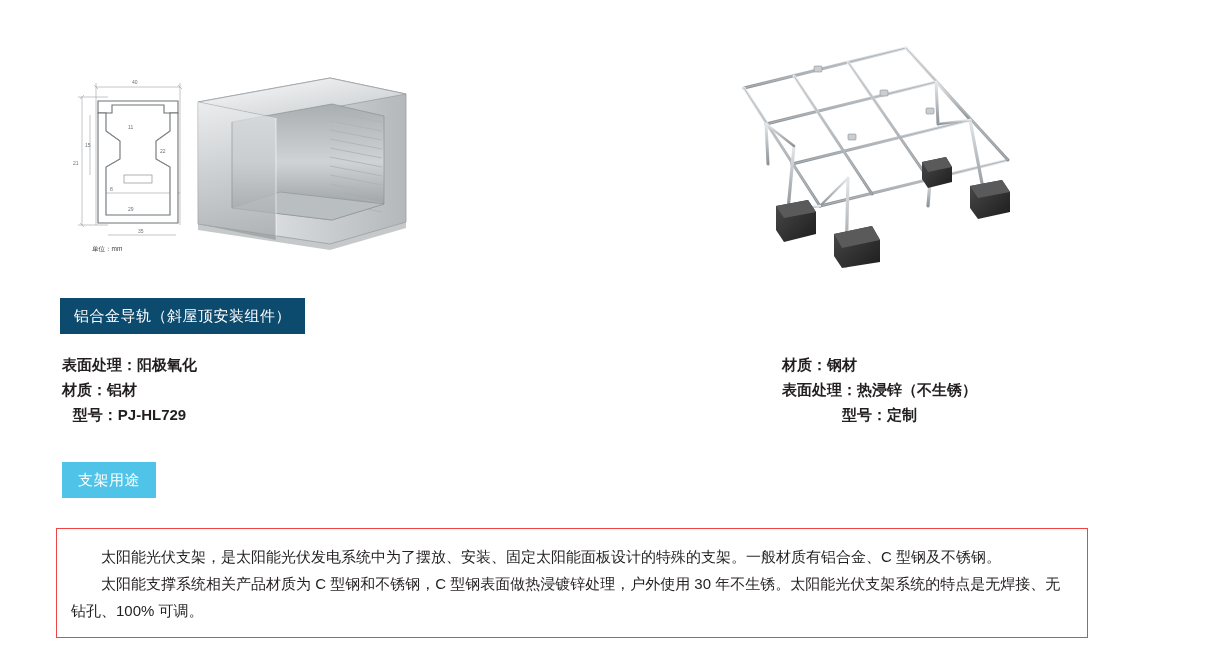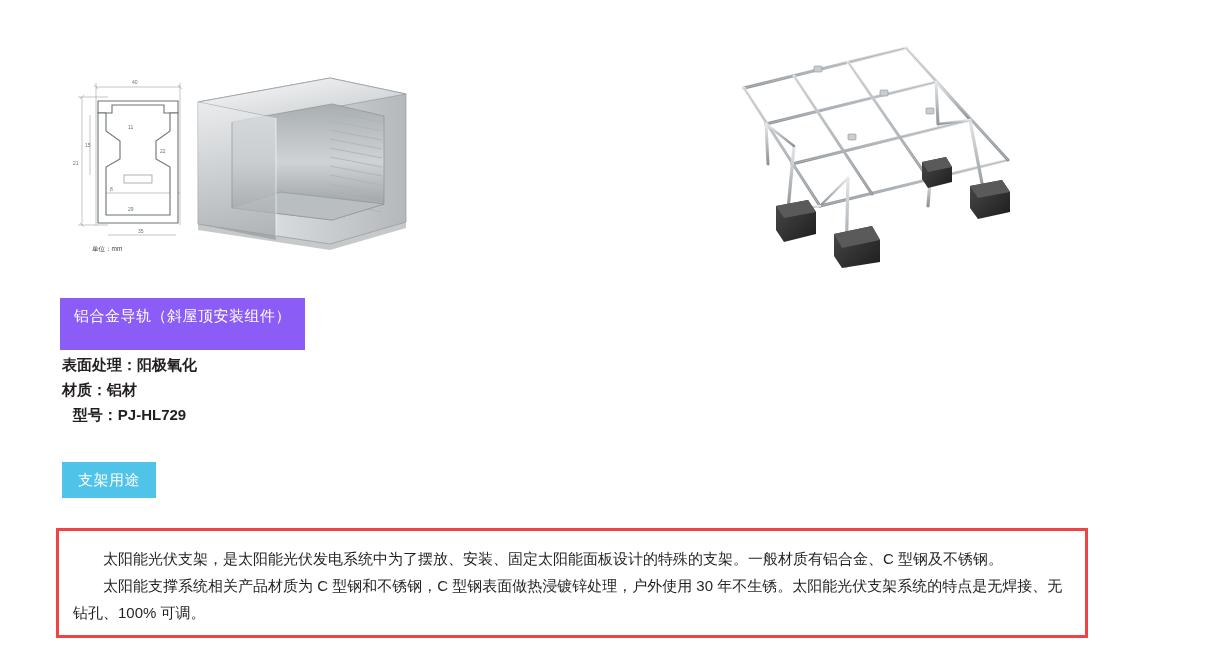--- a/index.html
+++ b/index.html
@@ -55,25 +55,25 @@
     left: 0px;
     top: 38px;
     width: 330px;
     height: 230px;
   }
   .mount svg { display: block; }
 
   
   .title-pill {
     display: inline-block;
-    background: #8b5cf6;
+    background: #0c4a6e;
     color: #ffffff;
     font-size: 15px;
     line-height: 1;
-    padding: 10px 14px 27px 14px;
+    padding: 10px 14px 11px 14px;
     letter-spacing: 0.5px;
     white-space: nowrap;
   }
   .title-row { position: absolute; top: 298px; left: 0; }
   .product.right .title-row { left: 45px; }
 
   
   .specs {
     position: absolute;
     top: 352px;
@@ -101,21 +101,21 @@
     padding: 10px 16px 11px 16px;
     letter-spacing: 0.5px;
   }
 
   .usage-box {
     position: absolute;
     left: 56px;
     top: 528px;
     width: 1032px;
     height: 110px;
-    border: 3px solid #ef4444;
+    border: 1px solid #ef4444;
     background: #ffffff;
     box-sizing: border-box;
     padding: 14px 16px 0 14px;
   }
   .usage-box p {
     margin: 0;
     font-size: 15px;
     line-height: 27px;
     text-indent: 2em;
     color: #231f20;
@@ -329,20 +329,25 @@
           <path d="M240 148 L272 142 L280 154 L280 174 L248 181 L240 170 Z" fill="url(#gBase)"></path>
           <path d="M240 148 L272 142 L280 154 L248 160 Z" fill="#5a5a5a"></path>
           <path d="M192 124 L216 119 L222 129 L222 144 L198 150 L192 141 Z" fill="url(#gBase)"></path>
           <path d="M192 124 L216 119 L222 129 L198 134 Z" fill="#5a5a5a"></path>
         </g>
       </svg>
     </div>
   </div>
 
 
+  <div class="specs">
+    <div>材质：钢材</div>
+    <div>表面处理：热浸锌（不生锈）</div>
+    <div class="model">型号：定制</div>
+  </div>
 </div>
 
 <div class="usage-pill-row">
   <span class="usage-pill">支架用途</span>
 </div>
 
 <div class="usage-box">
   <p>太阳能光伏支架，是太阳能光伏发电系统中为了摆放、安装、固定太阳能面板设计的特殊的支架。一般材质有铝合金、C 型钢及不锈钢。</p>
   <p class="second">太阳能支撑系统相关产品材质为 C 型钢和不锈钢，C 型钢表面做热浸镀锌处理，户外使用 30 年不生锈。太阳能光伏支架系统的特点是无焊接、无钻孔、100% 可调。</p>
 </div>

